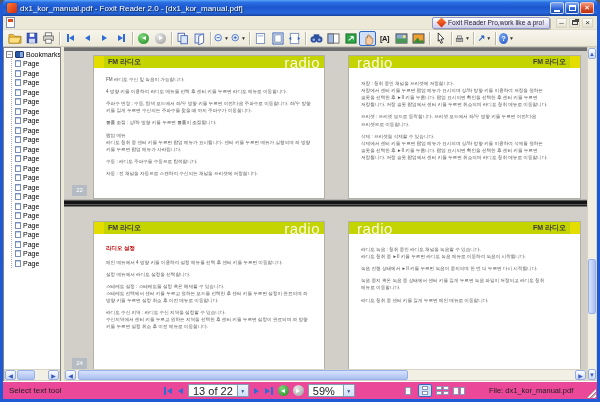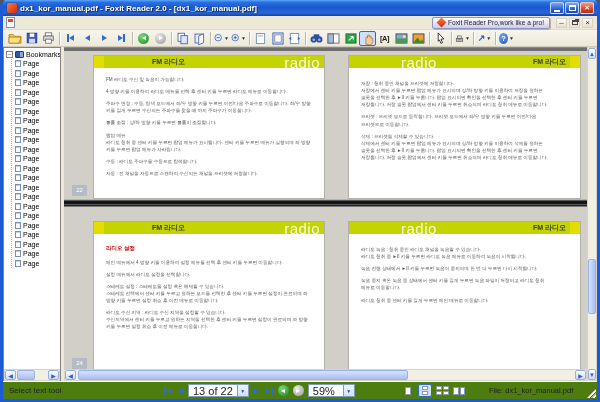--- a/index.html
+++ b/index.html
@@ -5,21 +5,21 @@
   html,body{margin:0;padding:0;background:#555;}
   *{box-sizing:border-box;}
   body{width:600px;height:402px;overflow:hidden;font-family:"Liberation Sans",sans-serif;-webkit-font-smoothing:antialiased;}
   .window{width:600px;height:402px;display:flex;flex-direction:column;background:#ECE9D8;
     border-left:3px solid #1E5AD6;border-right:3px solid #1E5AD6;border-bottom:3px solid #1E5AD6;
     border-radius:6px 6px 0 0;position:relative;}
   
   .titlebar{height:16px;flex:0 0 16px;display:flex;align-items:center;padding:0 3px 0 4px;border-radius:4px 4px 0 0;
     background:linear-gradient(180deg,#5DA6F7 0%,#2B71E4 14%,#1C57CE 45%,#2667DB 80%,#17439F 100%);}
   .app-icon{width:10px;height:10px;border-radius:2px;background:linear-gradient(135deg,#FF7A2F,#D42B10);margin-right:3px;flex:0 0 auto;box-shadow:0 0 1px #012;}
-  .title-text{color:#fff;font-size:8px;font-weight:bold;text-shadow:1px 1px 1px #123;white-space:nowrap;overflow:hidden;flex:1;}
+  .title-text{color:#fff;font-size:8px;font-weight:normal;text-shadow:1px 1px 1px #123;white-space:nowrap;overflow:hidden;flex:1;}
   .tb-btns{display:flex;gap:1px;}
   .tb-btn{width:14px;height:12px;border:1px solid rgba(255,255,255,.7);border-radius:2px;display:flex;align-items:center;justify-content:center;
     background:linear-gradient(180deg,#7FA8F0,#2C62D8 60%,#1F4CB0);color:#fff;font-size:8px;line-height:1;}
   .tb-btn.close{background:linear-gradient(180deg,#F09A80,#DD4F2E 55%,#B33012);font-weight:bold;}
   .glyph-min{width:6px;height:2px;background:#fff;margin-top:6px;}
   .glyph-max{width:7px;height:6px;border:1px solid #fff;border-top:2px solid #fff;}
   
   .menubar{height:14px;flex:0 0 14px;display:flex;align-items:center;padding:0 2px;background:#ECE9D8;border-bottom:1px solid #E0DCCB;}
   .menu-doc-icon{width:9px;height:11px;background:#fff;border:1px solid #8090b0;position:relative;margin:0 4px 0 1px;}
   .menu-doc-icon::after{content:"";position:absolute;left:1px;top:1px;width:5px;height:3px;background:#E04A20;}
@@ -63,21 +63,21 @@
   .tree-item{display:flex;align-items:center;gap:2px;height:9.5px;white-space:nowrap;}
   .pic{width:6px;height:7px;background:#fff;border:1px solid #7A8FB8;position:relative;flex:0 0 auto;}
   .pic::after{content:"";position:absolute;left:0;top:0;width:4px;height:1px;background:#BFD0E8;}
   .splitter{width:3px;flex:0 0 3px;background:#ECE9D8;border-top:1px solid #ECE9D8;}
   .main{flex:1;display:flex;flex-direction:column;min-width:0;}
   .workspace{flex:1;position:relative;overflow:hidden;background:#D2CFC8;border-top:1px solid #888;}
   .workspace .topshadow{position:absolute;left:0;right:0;top:0;height:3px;background:#6E6E6E;}
   .band{position:absolute;left:0;right:0;top:151px;height:9px;
     background:linear-gradient(180deg,#D2CFC8 0,#9a9a9a 1px,#151515 2px,#151515 5px,#8a8a8a 5px,#222 6px,#222 7px,#D2CFC8 8px);}
   .slide{position:absolute;background:#fff;border:1px solid #B3B0A7;overflow:hidden;}
-  .slide-bar{height:12px;background:#C3D400;position:relative;display:flex;align-items:center;padding-left:44px;}
+  .slide-bar{height:12px;background:#C3D400;position:relative;display:flex;align-items:center;}
   .accent{position:absolute;top:0;width:10px;height:12px;background:#E4DE00;}
   .slide.lft .accent{left:0;} .slide.rgt .accent{right:0;}
   .slide-title{font-size:7px;font-weight:bold;color:#3a3a3a;white-space:nowrap;}
   .radio-word{font-size:15px;line-height:11px;color:rgba(255,255,255,.88);letter-spacing:.5px;white-space:nowrap;}
   .slide.lft .slide-title{margin-left:14px;} .slide.lft .radio-word{margin-left:auto;margin-right:4px;}
   .slide.rgt .radio-word{margin-left:8px;} .slide.rgt .slide-title{margin-left:auto;margin-right:14px;}
   .slide-body{padding:8px 10px 0 12px;font-size:4.6px;line-height:1.55;color:#555;}
   .slide.rgt .slide-body{padding-top:12px;}
   .para{margin:0 0 5px 0;}
   .slide-subtitle{color:#C00000;font-weight:bold;font-size:5.5px;margin:2px 0 6px 0;}
@@ -89,21 +89,21 @@
   .sb-btn{width:11px;height:10px;flex:0 0 auto;display:flex;align-items:center;justify-content:center;font-size:6px;color:#3B5BBF;
     background:linear-gradient(180deg,#FDFEFF,#CBD9F7);border:1px solid #96AEE0;border-radius:2px;}
   .sb-track{flex:1;height:10px;position:relative;}
   .sb-thumb{position:absolute;top:0;height:10px;background:linear-gradient(180deg,#D7E1FC,#AAC0F0);border:1px solid #98B1E8;border-radius:2px;}
   .vscroll{width:10px;flex:0 0 10px;display:flex;flex-direction:column;background:#F2F0E4;border:1px solid #D8D4C4;}
   .vscroll .sb-btn{width:8px;height:11px;}
   .vtrack{flex:1;position:relative;}
   .vthumb{position:absolute;left:0;width:8px;height:55px;top:200px;background:linear-gradient(90deg,#D7E1FC,#AAC0F0);border:1px solid #98B1E8;border-radius:2px;}
   .dimple{width:8px;height:4px;border-top:1px solid #8FA8E0;border-bottom:1px solid #fff;margin:auto;}
   
-  .statusbar{height:18px;flex:0 0 18px;position:relative;background:#4d7c0f;border-top:1px solid #fff;font-size:8px;color:#222;}
+  .statusbar{height:18px;flex:0 0 18px;position:relative;background:#ec4899;border-top:1px solid #fff;font-size:8px;color:#222;}
   .sb-left{position:absolute;left:6px;top:4px;}
   .sb-nav{position:absolute;left:160px;top:2px;display:flex;align-items:center;gap:4px;}
   .navbtn{display:flex;align-items:center;gap:1px;padding:1px;}
   .combo{display:flex;align-items:center;background:#fff;border:1px solid #7F9DB9;height:13px;}
   .combo .val{padding:0 4px;font-size:11px;min-width:34px;}
   .combo .cbtn{width:11px;height:11px;margin:0;display:flex;align-items:center;justify-content:center;font-size:5px;color:#31518f;
     background:linear-gradient(180deg,#EEF4FE,#CFE0F8);border-left:1px solid #7F9DB9;}
   .layouts{position:absolute;left:398px;top:2px;display:flex;gap:3px;align-items:center;}
   .lbtn{width:14px;height:13px;display:flex;align-items:center;justify-content:center;gap:1px;border:1px solid transparent;border-radius:2px;}
   .lbtn.active{background:#CFE0F8;border-color:#316AC5;}

